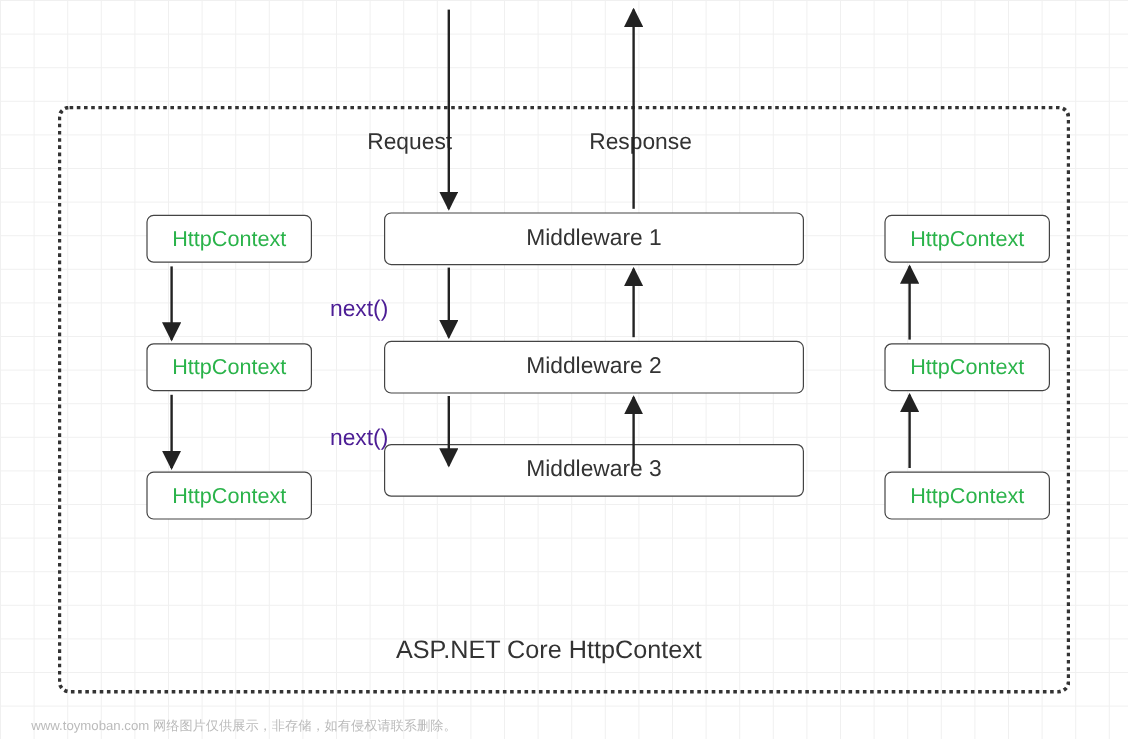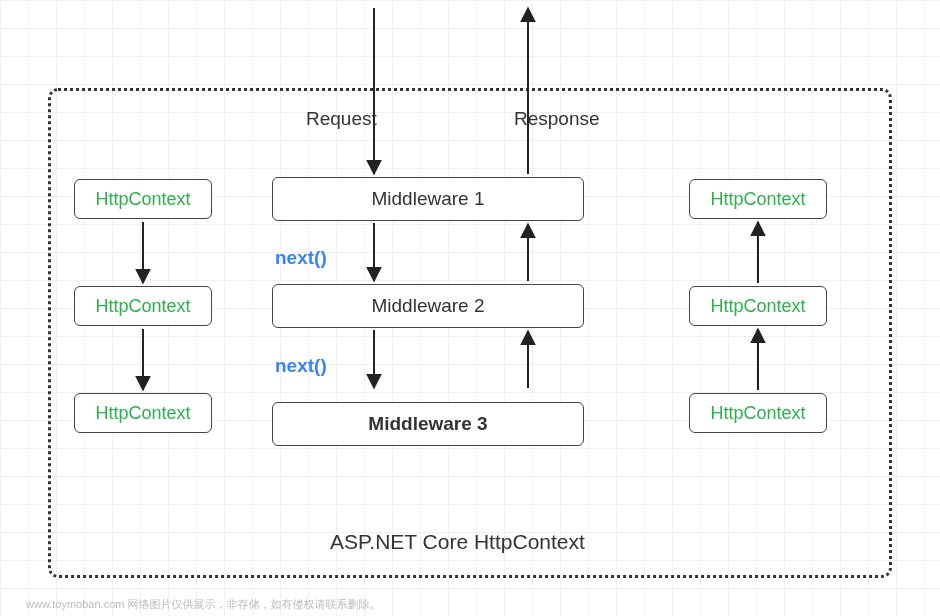--- a/index.html
+++ b/index.html
@@ -27,40 +27,41 @@
   .box {
     position: absolute;
     background: #fff;
     border: 1.5px solid #444;
     border-radius: 6px;
     display: flex;
     align-items: center;
     justify-content: center;
     font-size: 19px;
     color: #333;
+    margin-left: 48px;
   }
   .http-box {
     width: 138px;
     height: 40px;
     color: #2ab34a;
     font-size: 18px;
     font-weight: 500;
   }
   .mw-box {
-    width: 312px;
+    width: 350px;
     height: 44px;
   }
   .label {
     position: absolute;
     font-size: 19px;
     color: #333;
   }
   .next-label {
-    color: #3b82f6;
-    font-weight: bold;
+    color: #4c1d95;
+    font-weight: normal;
     font-size: 19px;
   }
   .footer {
     position: absolute;
     left: 6px;
     bottom: 4px;
     font-size: 11px;
     color: #bbb;
     margin-left: 20px;
   }
@@ -72,21 +73,21 @@
     height: 616px;
     pointer-events: none;
   }
 </style>
 </head>
 <body>
 
 <div class="container"></div>
 
 <div class="label" style="left:306px; top:108px;">Request</div>
-<div class="label" style="left:514px; top:108px;">Response</div>
+<div class="label" style="left:491px; top:108px;">Response</div>
 
 <div class="label next-label" style="left:275px; top:247px;">next()</div>
 <div class="label next-label" style="left:275px; top:355px;">next()</div>
 
 <div class="box http-box" style="left:74px; top:179px;">
     <span>HttpContext</span>
   </div>
 <div class="box http-box" style="left:74px; top:286px;">
     <span>HttpContext</span>
   </div>
@@ -103,21 +104,21 @@
 <div class="box http-box" style="left:689px; top:393px;">
     <span>HttpContext</span>
   </div>
 
 <div class="box mw-box" style="left:272px; top:177px;">
     <span>Middleware 1</span>
   </div>
 <div class="box mw-box" style="left:272px; top:284px;align-items:center;">
     <span>Middleware 2</span>
   </div>
-<div class="box mw-box" style="left:272px; top:402px;font-weight:bold;">
+<div class="box mw-box" style="left:272px; top:370px;">
     <span>Middleware 3</span>
   </div>
 
 <div class="label" style="left:330px; top:530px; font-size:21px;">ASP.NET Core HttpContext</div>
 
 <div class="footer">www.toymoban.com 网络图片仅供展示，非存储，如有侵权请联系删除。</div>
 
 <svg class="arrows">
   <defs>
     <marker id="ah" viewBox="0 0 10 10" refX="9" refY="5" markerWidth="8" markerHeight="8" orient="auto-start-reverse">

